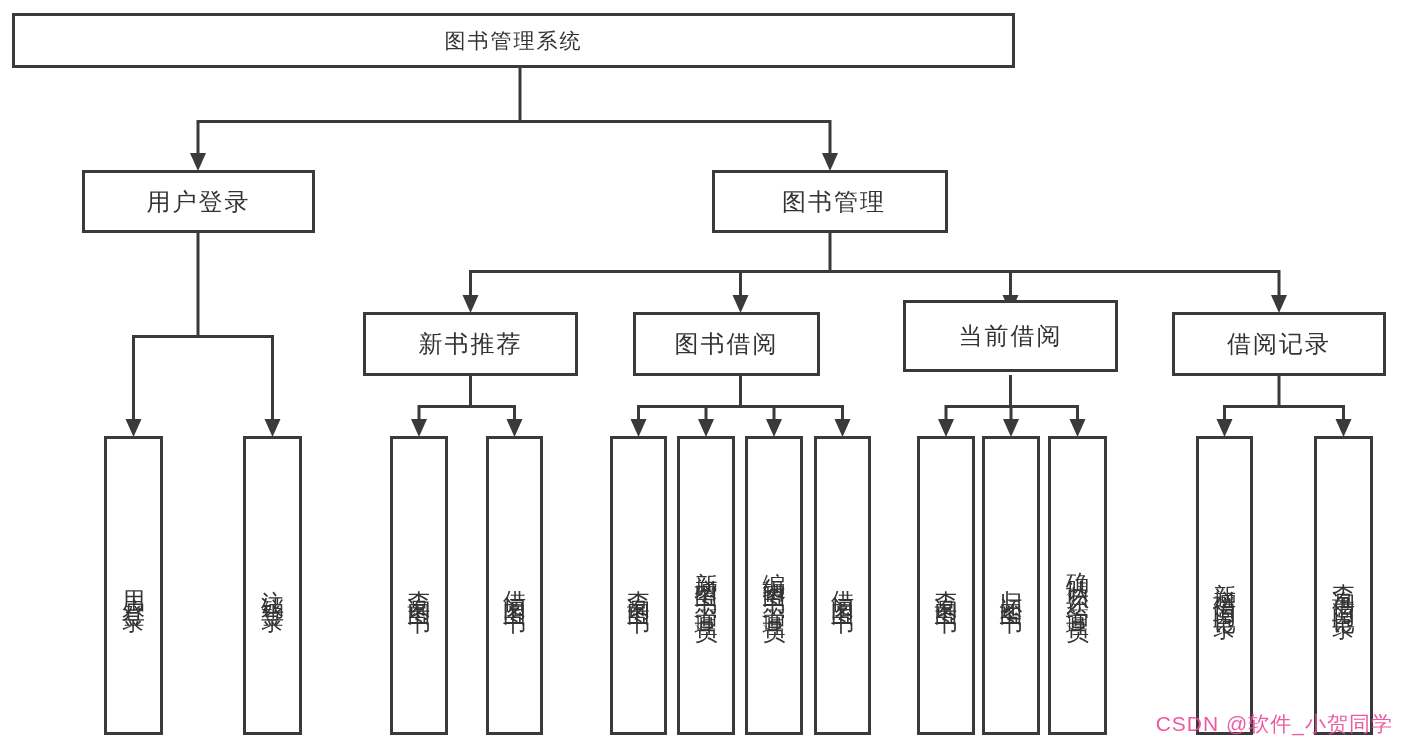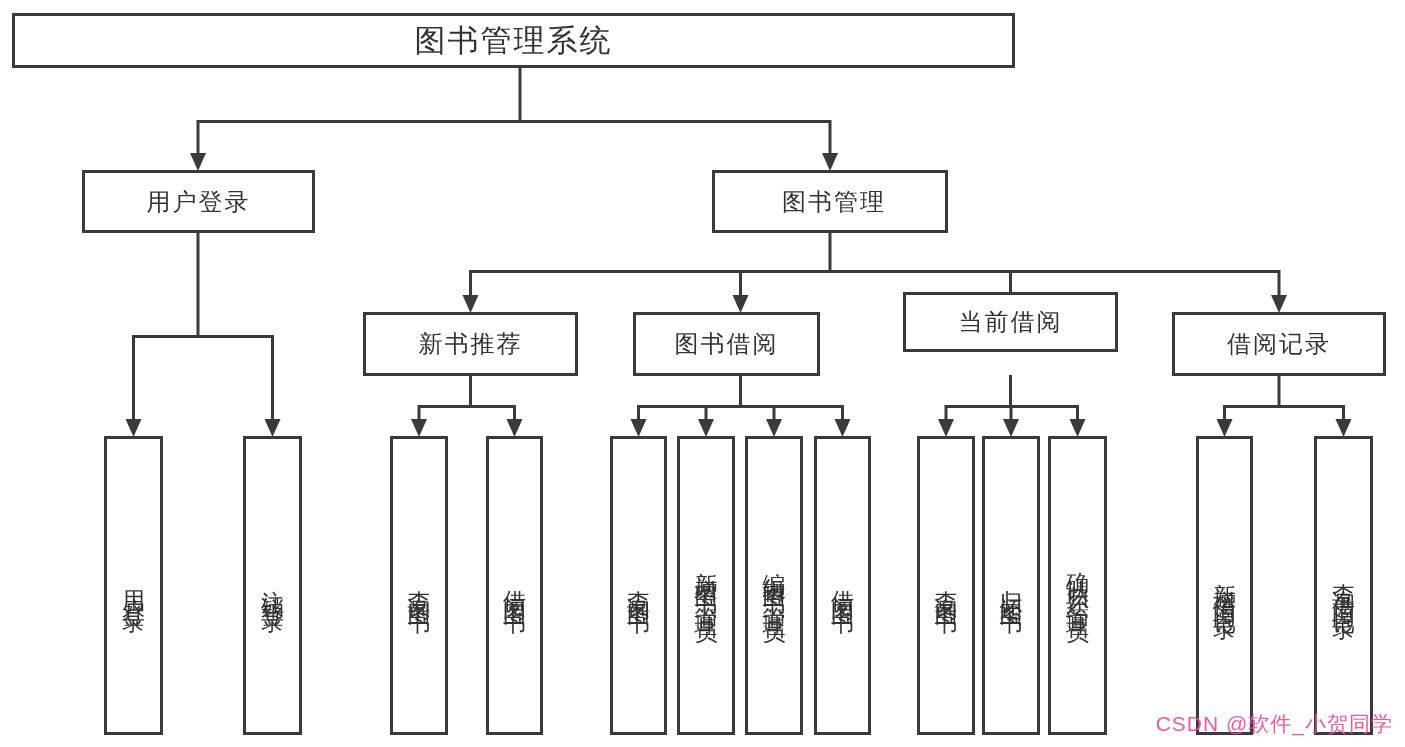--- a/index.html
+++ b/index.html
@@ -27,21 +27,21 @@
     display: flex;
     align-items: center;
     justify-content: center;
   }
   .box.h {
     font-size: 24px;
     letter-spacing: 2px;
     white-space: nowrap;
   }
   .box.title {
-    font-size: 31px;
+    font-size: 21px;
   }
   .box.v {
     writing-mode: vertical-lr;
     text-orientation: mixed;
     font-size: 23px;
     letter-spacing: 7px;
     line-height: 1;
   }
   .watermark {
     position: absolute;
@@ -111,21 +111,21 @@
     </g>
   </svg>
 
   <div class="box h title" style="left:12px; top:13px; width:1003px; height:55px;">图书管理系统</div>
 
   <div class="box h" style="left:82px; top:170px; width:233px; height:63px;">用户登录</div>
   <div class="box h" style="left:712px; top:170px; width:236px; height:63px;padding-left:8px;">图书管理</div>
 
   <div class="box h" style="left:363px; top:312px; width:215px; height:64px;">新书推荐</div>
   <div class="box h" style="left:633px; top:312px; width:187px; height:64px;">图书借阅</div>
-  <div class="box h" style="left:903px; top:292px; width:215px; height:60px;">当前借阅</div>
+  <div class="box h" style="left:903px; top:300px; width:215px; height:72px;">当前借阅</div>
   <div class="box h" style="left:1172px; top:312px; width:214px; height:64px;">借阅记录</div>
 
   <div class="box v" style="left:104px; top:436px; width:59px; height:299px;">用户登录</div>
   <div class="box v" style="left:243px; top:436px; width:59px; height:299px;">注销登录</div>
 
   <div class="box v" style="left:390px; top:436px; width:58px; height:299px;">查询图书</div>
   <div class="box v" style="left:486px; top:436px; width:57px; height:299px;">借阅图书</div>
 
   <div class="box v" style="left:610px; top:436px; width:57px; height:299px;">查询图书</div>
   <div class="box v" style="left:677px; top:436px; width:58px; height:299px;">新增图书（管理员）</div>

